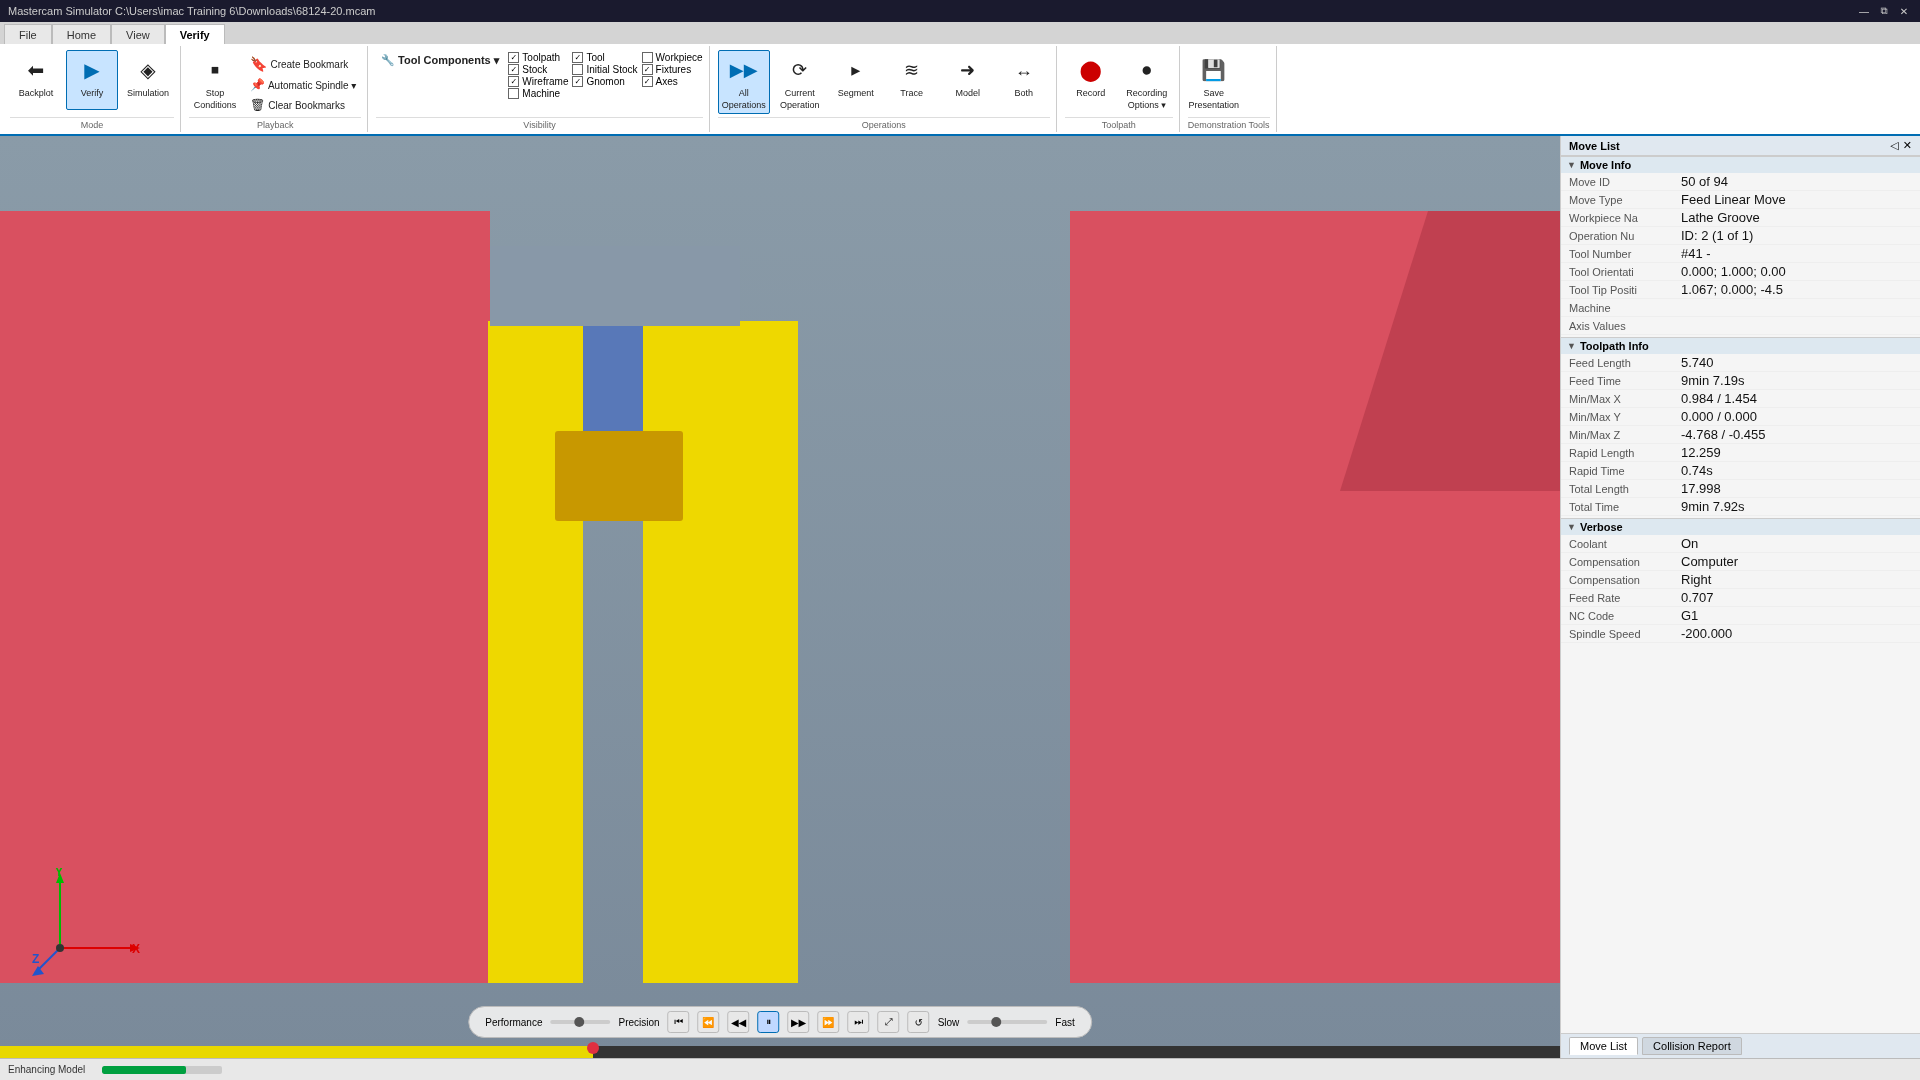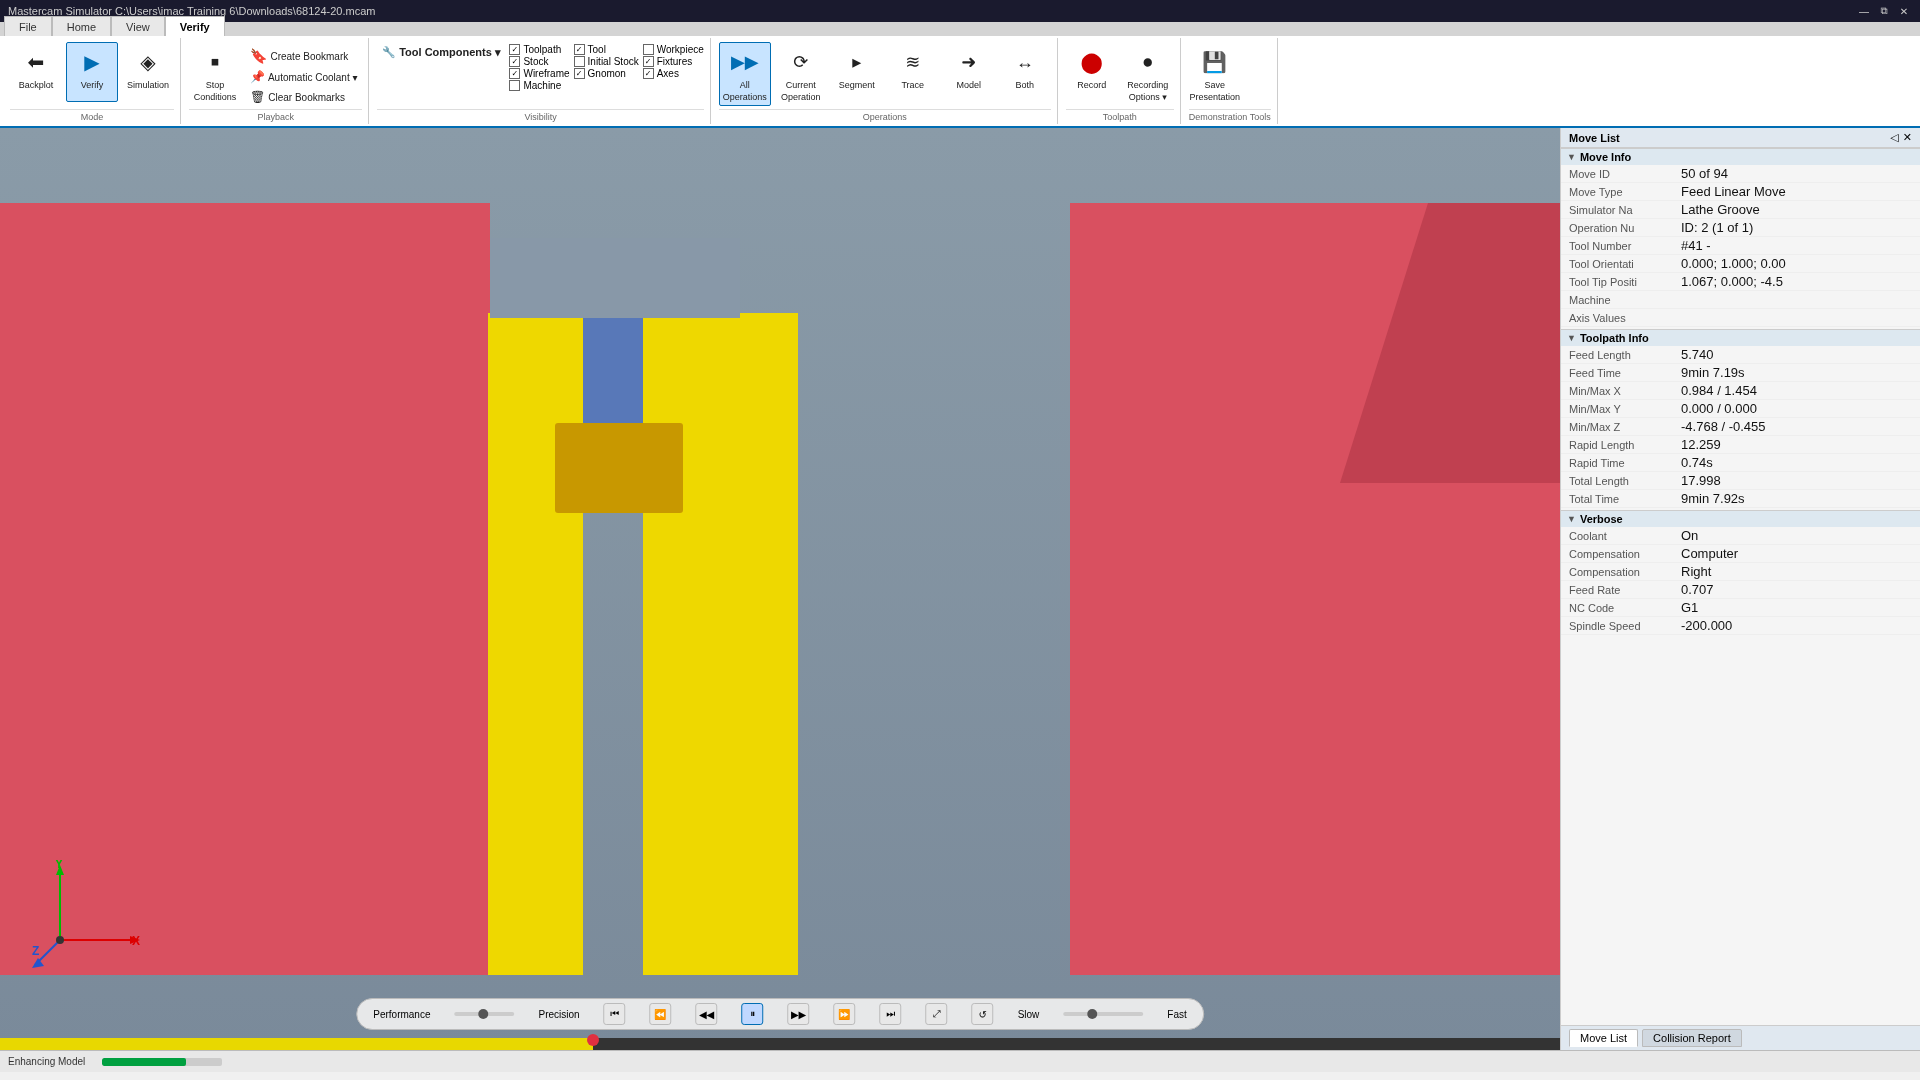--- a/index.html
+++ b/index.html
@@ -16,21 +16,21 @@
       color: #ccc;
       font-size: 11px;
     }
     #titlebar .win-controls { display: flex; gap: 4px; }
     #titlebar .win-btn {
       width: 16px; height: 16px; background: transparent; border: none; color: #ccc; cursor: pointer; font-size: 10px; display: flex; align-items: center; justify-content: center;
     }
 
     
     #tabbar {
-      height: 14px;
+      height: 22px;
       background: #d4d4d4;
       display: flex;
       align-items: flex-end;
       padding-left: 4px;
     }
     .tab {
       height: 20px;
       padding: 0 14px;
       background: #e8e8e8;
       border: 1px solid #bbb;
@@ -191,21 +191,21 @@
       position: absolute;
       bottom: 20px;
       left: 50%;
       transform: translateX(-50%);
       background: rgba(240,240,240,0.92);
       border: 1px solid #bbb;
       border-radius: 16px;
       padding: 4px 16px;
       display: flex;
       align-items: center;
-      gap: 24px;
+      gap: 8px;
       font-size: 10px;
     }
     .play-btn {
       width: 22px; height: 22px;
       display: flex; align-items: center; justify-content: center;
       background: #e8e8e8;
       border: 1px solid #bbb;
       border-radius: 3px;
       cursor: pointer;
       font-size: 10px;
@@ -374,21 +374,21 @@
           <span>Stop</span>
           <span>Conditions</span>
         </button>
         <div style="display:flex;flex-direction:column;gap:2px;padding-top:4px;">
           <button class="ribbon-btn-small">
             <span style="font-size:14px;">🔖</span>
             <span>Create Bookmark</span>
           </button>
           <button class="ribbon-btn-small">
             <span style="font-size:12px;">📌</span>
-            <span>Automatic Coolant ▾</span>
+            <span>Automatic Spindle ▾</span>
           </button>
           <button class="ribbon-btn-small">
             <span style="font-size:12px;">🗑</span>
             <span>Clear Bookmarks</span>
           </button>
         </div>
       </div>
       <div class="ribbon-group-label">Playback</div>
     </div>
 
@@ -598,21 +598,21 @@
         </div>
         <div class="panel-row">
           <span class="panel-label">Move ID</span>
           <span class="panel-value">50 of 94</span>
         </div>
         <div class="panel-row">
           <span class="panel-label">Move Type</span>
           <span class="panel-value">Feed Linear Move</span>
         </div>
         <div class="panel-row">
-          <span class="panel-label">Simulator Na</span>
+          <span class="panel-label">Workpiece Na</span>
           <span class="panel-value">Lathe Groove</span>
         </div>
         <div class="panel-row">
           <span class="panel-label">Operation Nu</span>
           <span class="panel-value">ID: 2 (1 of 1)</span>
         </div>
         <div class="panel-row">
           <span class="panel-label">Tool Number</span>
           <span class="panel-value">#41 -</span>
         </div>

